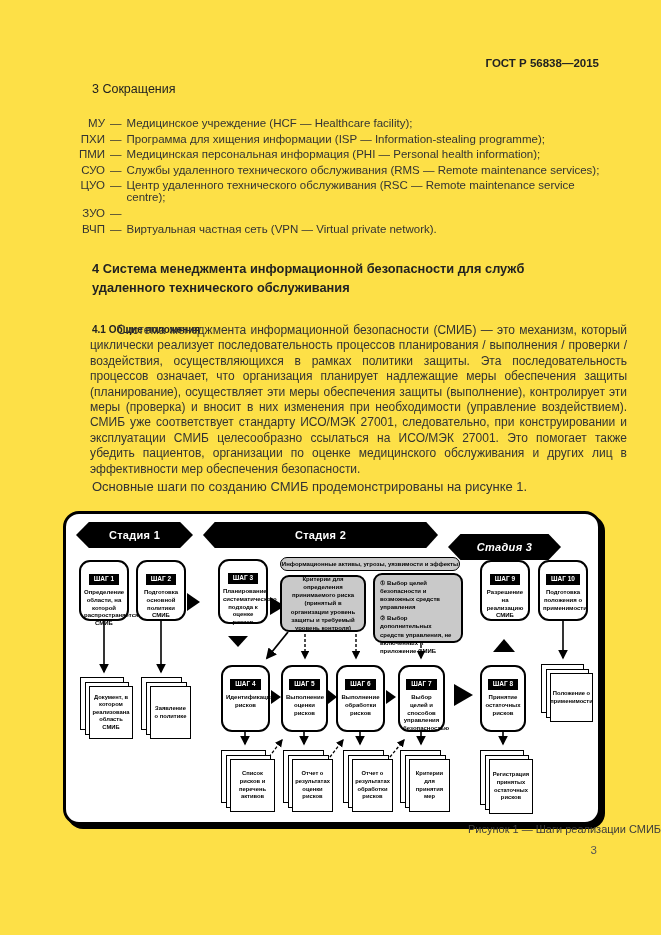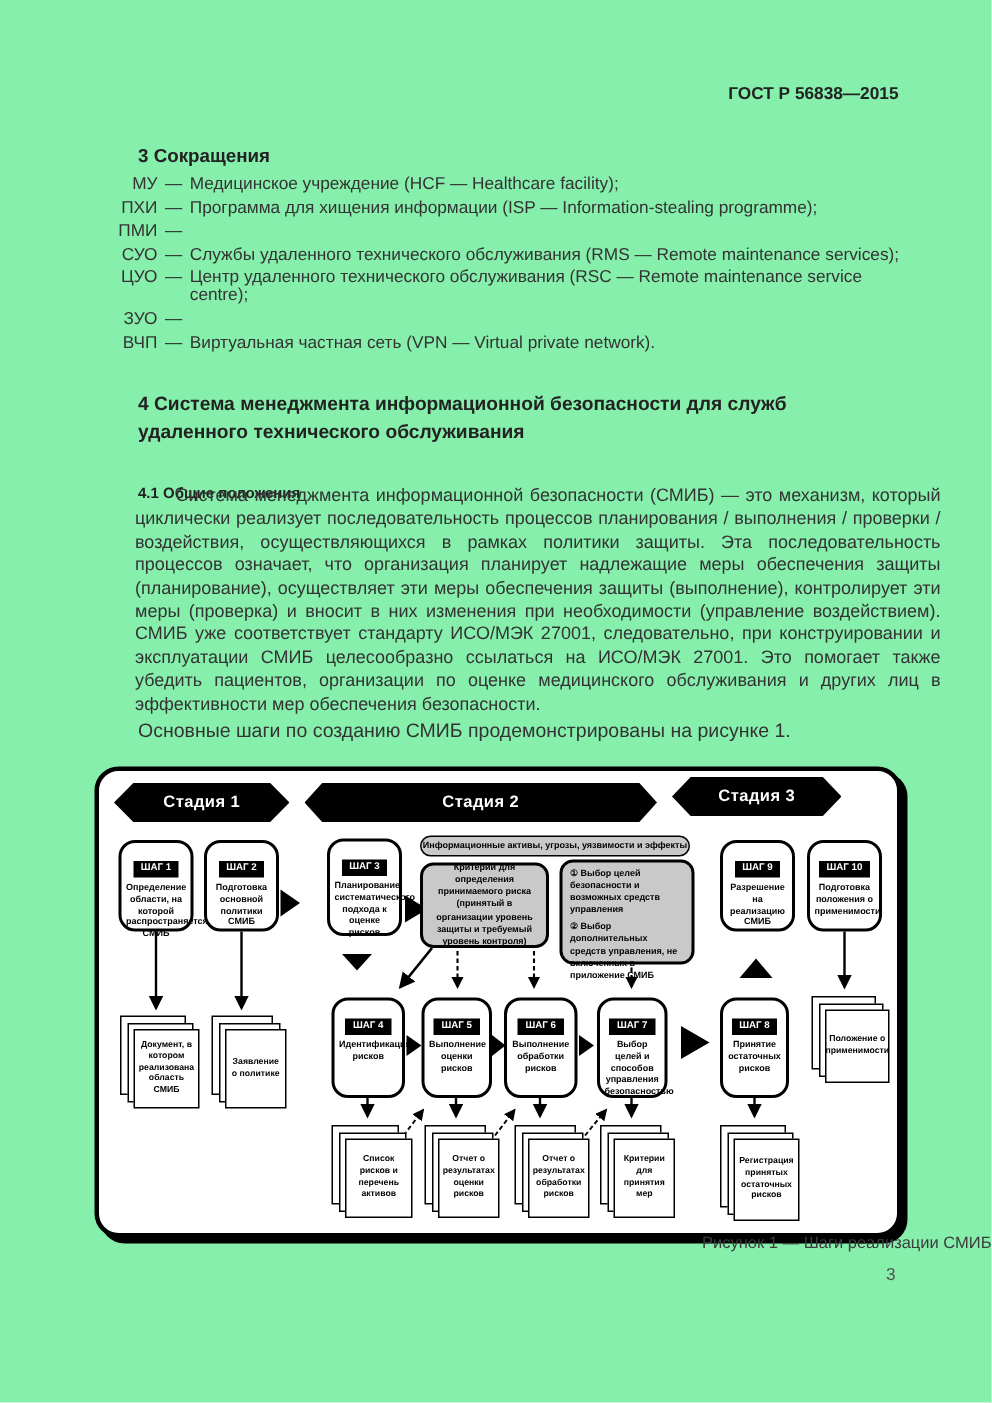--- a/index.html
+++ b/index.html
@@ -1,22 +1,22 @@
 <!DOCTYPE html>
 <html><head>
 <meta charset="utf-8">
 <style>
   html,body{margin:0;padding:0;background:#ffffff;}
   .sheet{
-    position:relative;width:661px;height:935px;background:#86efac;
+    position:relative;width:661px;height:935px;background:#fde047;
     font-family:"Liberation Sans",sans-serif;color:#2b2b2b;overflow:hidden;
     outline:1px solid #e3e3e3;
   }
   .hdr{position:absolute;top:57px;right:62px;font-size:11.5px;font-weight:bold;color:#222;}
-  .h3{position:absolute;top:97px;left:92px;font-size:12.5px;font-weight:bold;color:#222;}
+  .h3{position:absolute;top:82px;left:92px;font-size:12.5px;font-weight:normal;color:#222;}
   .abbr{position:absolute;top:117px;left:65px;width:540px;font-size:11.5px;color:#333;}
   .abbr-row{display:flex;align-items:flex-start;margin-bottom:3.6px;}
   .abbr-term{width:40px;text-align:right;flex:0 0 auto;}
   .abbr-dash{flex:0 0 auto;padding:0 5px;}
   .abbr-def{flex:1;}
   .h4{position:absolute;top:260px;left:92px;width:500px;font-size:12.8px;font-weight:bold;line-height:1.45;color:#222;}
   .h41{position:absolute;top:324px;left:92px;font-size:10px;font-weight:bold;color:#222;}
   .p1{position:absolute;top:323px;left:65px;width:537px;font-size:12px;line-height:1.285;text-align:justify;text-indent:27px;color:#333;margin-left:25px;}
   .p2{position:absolute;top:479px;left:65px;width:537px;font-size:13px;text-indent:27px;color:#333;}
   
@@ -62,20 +62,21 @@
       <span class="abbr-def">Медицинское учреждение (HCF — Healthcare facility);</span>
     </div>
     <div class="abbr-row">
       <span class="abbr-term">ПХИ</span>
       <span class="abbr-dash">—</span>
       <span class="abbr-def">Программа для хищения информации (ISP — Information-stealing programme);</span>
     </div>
     <div class="abbr-row">
       <span class="abbr-term">ПМИ</span>
       <span class="abbr-dash">—</span>
+      <span class="abbr-def">Медицинская персональная информация (PHI — Personal health information);</span>
     </div>
     <div class="abbr-row">
       <span class="abbr-term">СУО</span>
       <span class="abbr-dash">—</span>
       <span class="abbr-def">Службы удаленного технического обслуживания (RMS — Remote maintenance services);</span>
     </div>
     <div class="abbr-row">
       <span class="abbr-term">ЦУО</span>
       <span class="abbr-dash">—</span>
       <span class="abbr-def">Центр удаленного технического обслуживания (RSC — Remote maintenance service centre);</span>
@@ -135,21 +136,21 @@
       <line x1="203" y1="243" x2="216" y2="226" stroke="#000" stroke-width="1.3" stroke-dasharray="3,2" marker-end="url(#ah)"></line>
       <line x1="264" y1="243" x2="277" y2="226" stroke="#000" stroke-width="1.3" stroke-dasharray="3,2" marker-end="url(#ah)"></line>
       <line x1="324" y1="243" x2="338" y2="226" stroke="#000" stroke-width="1.3" stroke-dasharray="3,2" marker-end="url(#ah)"></line>
 
       <line x1="497" y1="107" x2="497" y2="144" stroke="#000" stroke-width="1.6" marker-end="url(#ah)"></line>
       <line x1="437" y1="218" x2="437" y2="230" stroke="#000" stroke-width="1.6" marker-end="url(#ah)"></line>
     </svg>
 
     <div class="banner bn-narrow" style="left:10px;top:8px;width:117px;">Стадия 1</div>
     <div class="banner bn-wide" style="left:137px;top:8px;width:235px;">Стадия 2</div>
-    <div class="banner bn-narrow" style="left:382px;top:4px;width:113px;">Стадия 3</div>
+    <div class="banner bn-narrow" style="left:382px;top:20px;width:113px;font-style:italic;">Стадия 3</div>
 
     <div class="step" style="left:13px;top:46px;width:50px;height:61px;">
       <span class="chip">ШАГ 1</span>
       <div class="stext">Определение области, на которой распространяется СМИБ</div>
     </div>
     <div class="step" style="left:70px;top:46px;width:50px;height:61px;">
       <span class="chip">ШАГ 2</span>
       <div class="stext">Подготовка основной политики СМИБ</div>
     </div>
 

